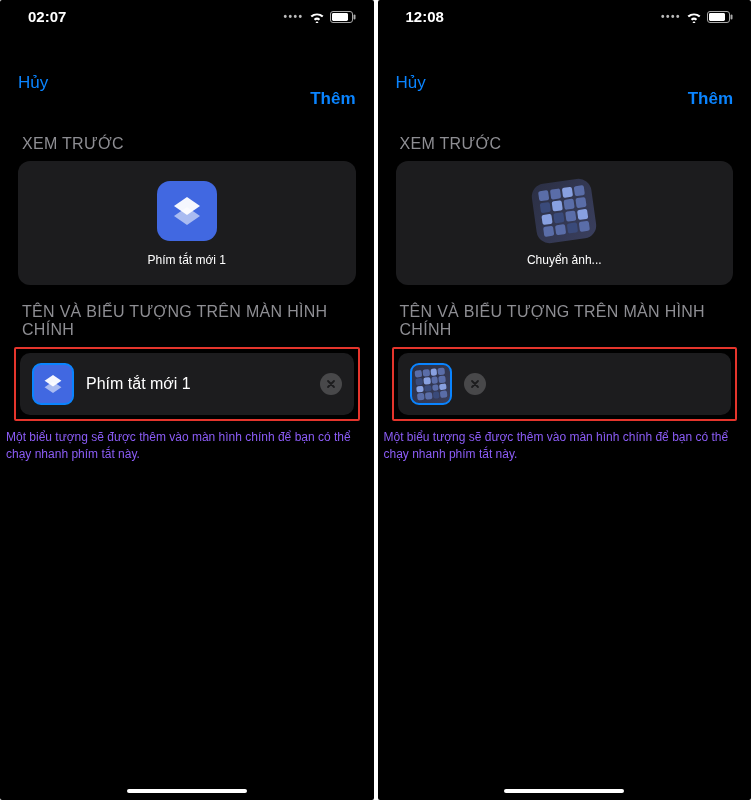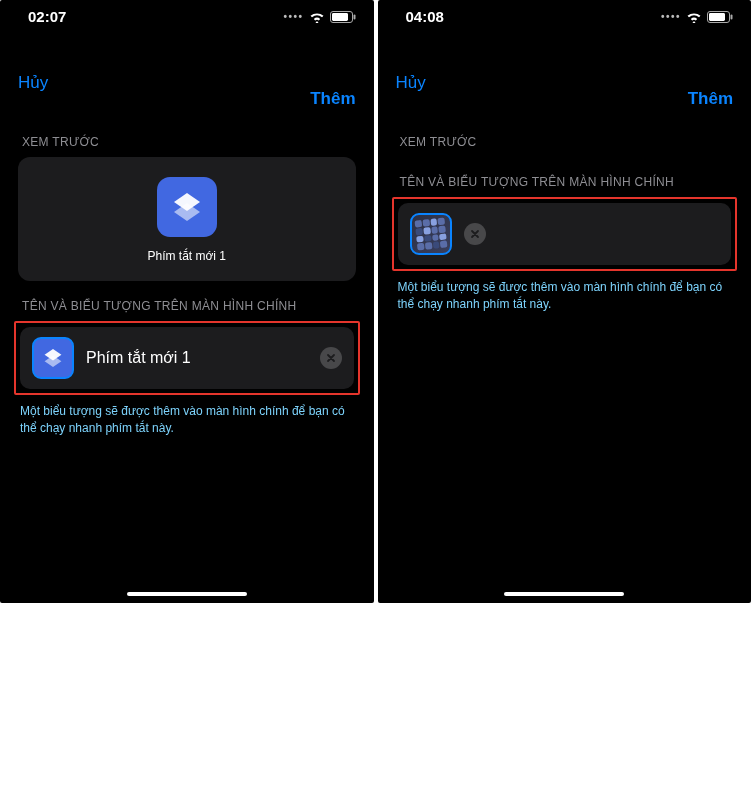--- a/index.html
+++ b/index.html
@@ -6,21 +6,21 @@
   body {
     background: #fff;
     font-family: -apple-system, "Helvetica Neue", Arial, sans-serif;
     width: 751px;
     height: 800px;
     display: flex;
     gap: 4px;
   }
   .phone {
     flex: 1;
-    height: 603px;
+    height: 800px;
     background: #000;
     border-radius: 2px;
     position: relative;
     color: #fff;
     overflow: hidden;
   }
   .status-bar {
     display: flex;
     justify-content: space-between;
     align-items: center;
@@ -38,21 +38,21 @@
     padding: 28px 18px 8px 18px;
   }
   .nav-btn {
     color: #0a84ff;
     font-size: 17px;
     font-weight: 400;
   }
   .nav-btn.bold { font-weight: 600; margin-top: 32px; }
   .section-label {
     color: #8e8e93;
-    font-size: 12px;
+    font-size: 16px;
     text-transform: uppercase;
     padding: 18px 18px 8px 22px;
     letter-spacing: 0.3px;
   }
   .preview-card {
     margin: 0 18px 0 18px;
     background: #1c1c1e;
     border-radius: 12px;
     padding: 20px 12px 18px 12px;
     display: flex;
@@ -125,24 +125,24 @@
   }
   .clear-btn {
     width: 22px; height: 22px;
     background: #48484a;
     border-radius: 50%;
     display: flex; align-items: center; justify-content: center;
     flex-shrink: 0;
     color:#a8a8aa;
   }
   .hint {
-    color: #7dd3fc;
+    color: #8b5cf6;
     font-size: 12px;
     line-height: 1.45;
-    padding: 8px 22px 0 20px;
+    padding: 8px 22px 0 6px;
   }
   .home-indicator {
     position: absolute;
     bottom: 7px;
     left: 50%;
     transform: translateX(-50%);
     width: 120px;
     height: 4px;
     background: #fff;
     border-radius: 3px;
@@ -208,21 +208,21 @@
     </div>
   </div>
 
   <div class="hint">Một biểu tượng sẽ được thêm vào màn hình chính để bạn có thể chạy nhanh phím tắt này.</div>
 
   <div class="home-indicator"></div>
 </div>
 
 <div class="phone">
   <div class="status-bar">
-    <span>04:08</span>
+    <span>12:08</span>
     <div class="status-right">
       <span class="dots">••••</span>
       <span class="wifi-icon">
         <svg width="16" height="12" viewBox="0 0 16 12">
             <path fill="#fff" d="M8 10.5a1.3 1.3 0 100 2.6 1.3 1.3 0 000-2.6zm-3.2-2.6a5 5 0 016.4 0l-1.4 1.5a3 3 0 00-3.6 0zM1.5 4.8a10 10 0 0113 0L13 6.3a8 8 0 00-10 0z"></path>
           </svg>
       </span>
       <span class="battery-icon">
         <svg width="26" height="12" viewBox="0 0 26 12">
             <rect x="0.5" y="0.5" width="22" height="11" rx="2.5" fill="none" stroke="#aaa"></rect>
@@ -233,20 +233,43 @@
     </div>
   </div>
 
   <div class="nav-bar">
     <span class="nav-btn">Hủy</span>
     <span class="nav-btn bold">Thêm</span>
   </div>
 
   <div class="section-label">XEM TRƯỚC</div>
 
+  <div class="preview-card">
+    <div class="app-icon photo">
+      <div class="photo-grid">
+        <div></div>
+          <div></div>
+          <div></div>
+          <div></div>
+        <div></div>
+          <div></div>
+          <div></div>
+          <div></div>
+        <div></div>
+          <div></div>
+          <div></div>
+          <div></div>
+        <div></div>
+          <div></div>
+          <div></div>
+          <div></div>
+      </div>
+    </div>
+    <div class="preview-label">Chuyển ảnh...</div>
+  </div>
 
   <div class="section-label">TÊN VÀ BIỂU TƯỢNG TRÊN MÀN HÌNH CHÍNH</div>
 
   <div class="input-row-wrap">
     <div class="input-row">
       <div class="mini-icon photo">
         <div class="photo-grid">
           <div></div>
             <div></div>
             <div></div>

